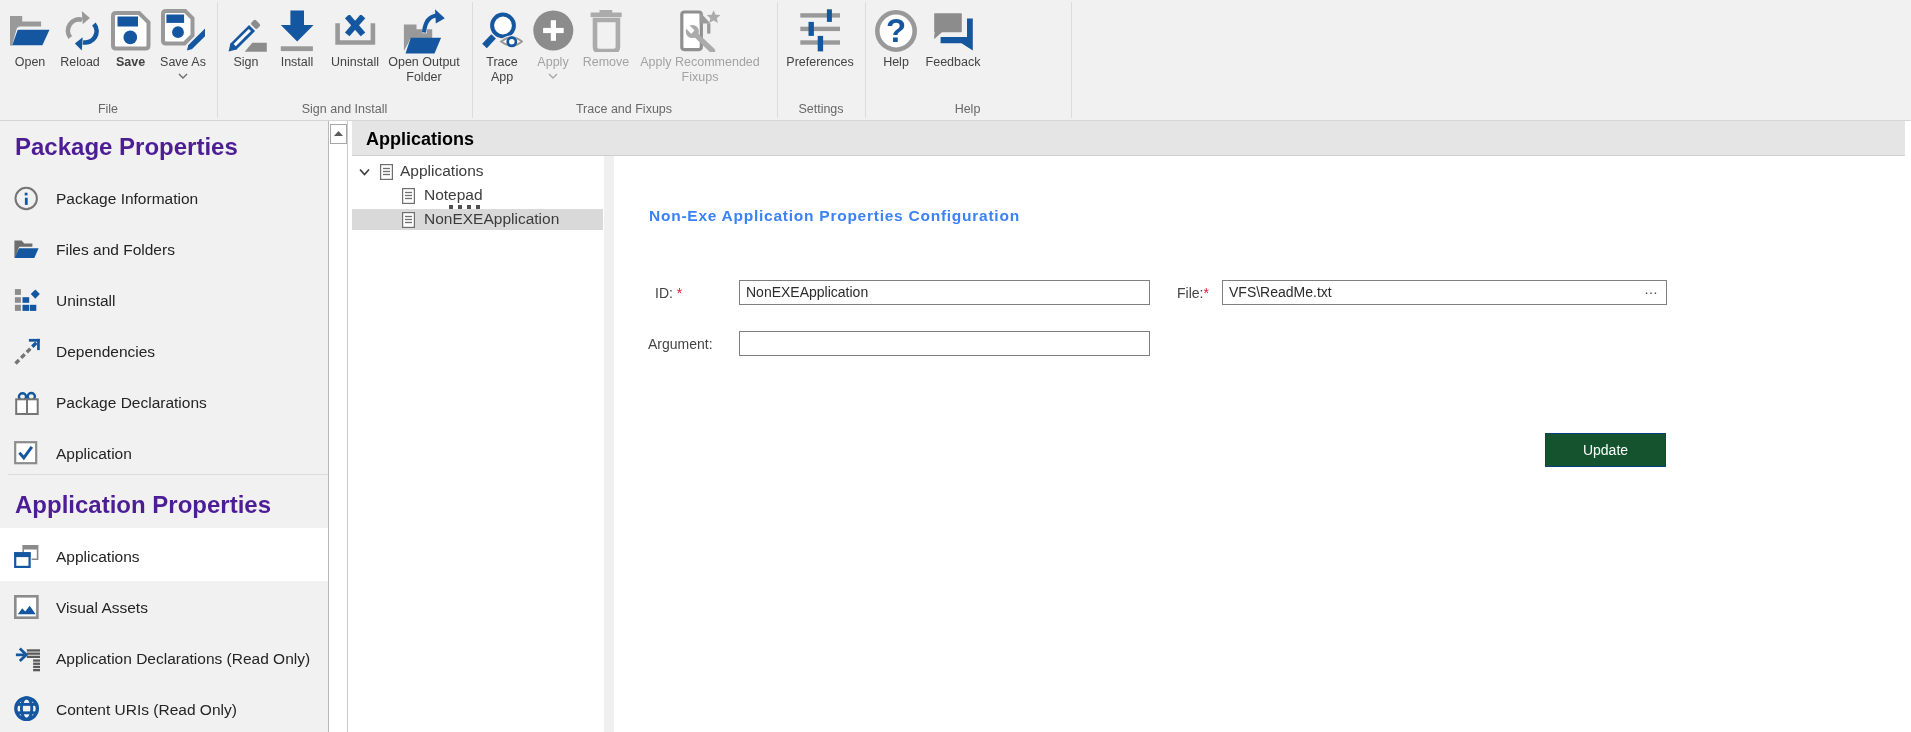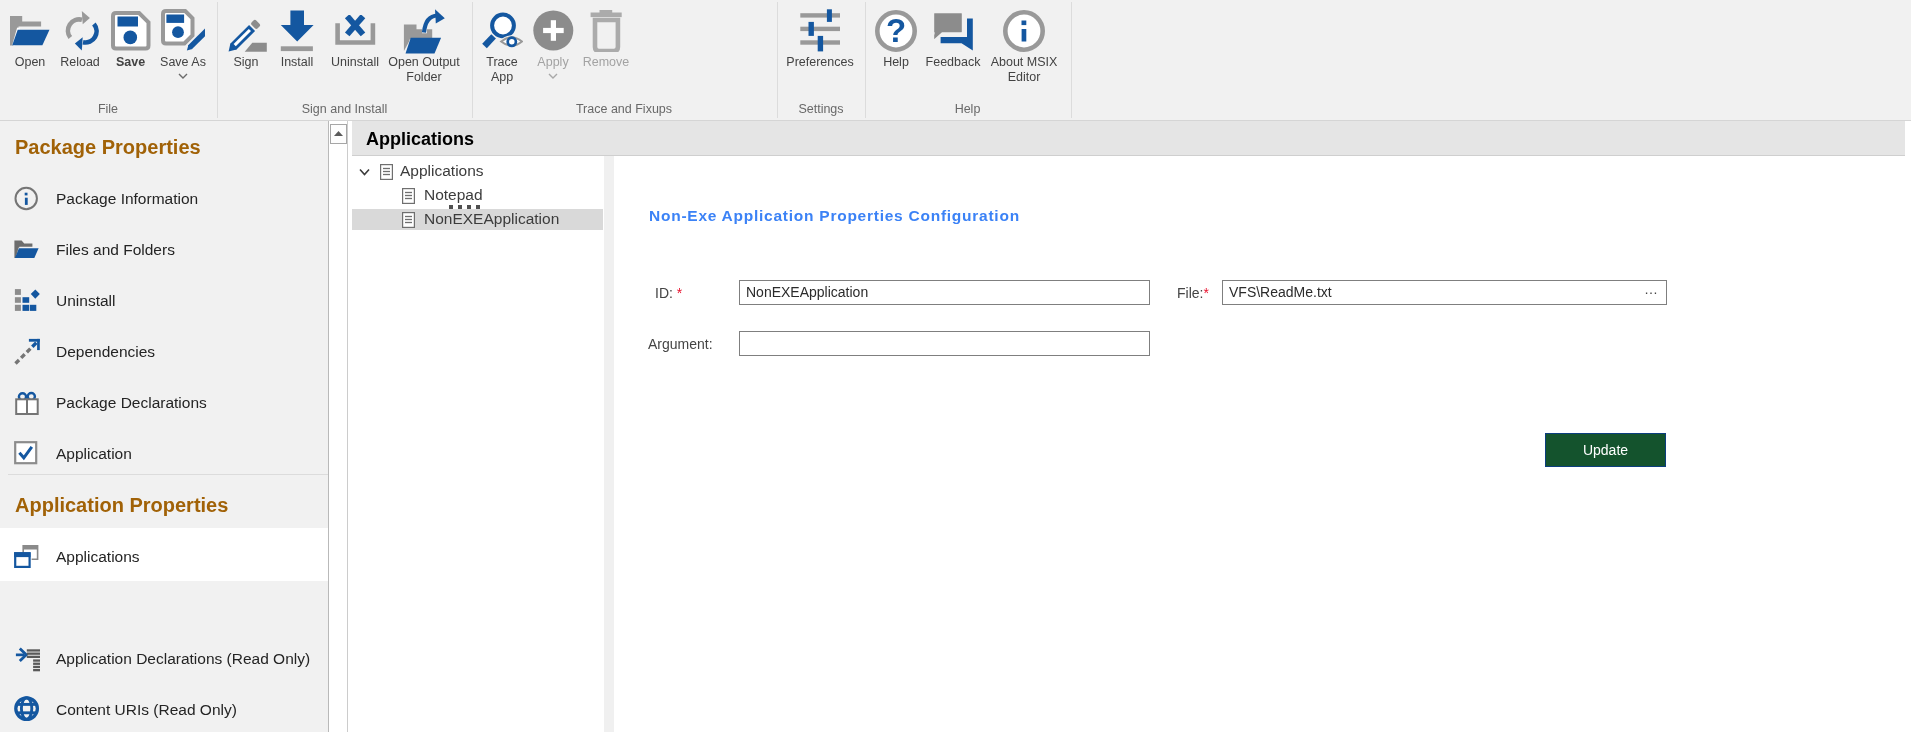--- a/index.html
+++ b/index.html
@@ -7,21 +7,21 @@
 #root{position:absolute;left:0;top:0;width:1911px;height:732px;}
 #ribbon{position:absolute;left:0;top:0;width:1911px;height:120px;background:#f1f1f1;border-bottom:1px solid #d5d5d5;}
 .rb{position:absolute;top:8px;text-align:center;font-size:12.5px;color:#434343;line-height:15px;}
 .rb .ic{height:45px;display:flex;align-items:center;justify-content:center;margin-bottom:2px;}
 .rb.dis{color:#a3a3a3;}
 .vsep{position:absolute;top:2px;height:116px;width:1px;background:#dcdcdc;}
 .gcap{position:absolute;top:102px;font-size:12.5px;color:#686868;text-align:center;}
 .chev{display:block;margin:3px auto 0 auto;width:10px;height:6px;}
 .dis .chev polyline{stroke:#a8a8a8;}
 #sidebar{position:absolute;left:0;top:121px;width:328px;height:611px;background:#f1f1f1;}
-.shead{position:absolute;left:15px;font-size:20px;font-weight:bold;color:#a16207;line-height:22px;text-align:right;}
+.shead{position:absolute;left:15px;font-size:24px;font-weight:bold;color:#4c1d95;line-height:22px;text-align:right;}
 .si{position:absolute;left:0;width:328px;height:51px;}
 .si .txt{position:absolute;left:56px;top:0;height:51px;line-height:51px;font-size:15.5px;color:#242424;white-space:nowrap;}
 .si .ic{position:absolute;left:14px;top:0;height:51px;width:27px;display:flex;align-items:center;}
 #selrow{position:absolute;left:0;top:407px;width:328px;height:53px;background:#fff;}
 #sep1{position:absolute;left:8px;top:353px;width:320px;height:1px;background:#dcdcdc;}
 #sbarline{position:absolute;left:328px;top:121px;width:1px;height:611px;background:#b9b9b9;}
 #sbar{position:absolute;left:329px;top:121px;width:18px;height:611px;background:#fff;border-right:1px solid #cccccc;}
 #sbtn{position:absolute;left:1px;top:3px;width:15px;height:18px;background:#fdfdfd;border:1px solid #a6a6a6;}
 #sbtn svg{display:block;margin:6px auto;}
 #band{position:absolute;left:352px;top:121px;width:1559px;height:34px;background:#e5e5e5;border-bottom:1px solid #cfcfcf;}
@@ -130,20 +130,31 @@
         </div>Apply<svg class="chev" viewBox="0 0 10 6">
           <polyline points="1,1 5,5 9,1" fill="none" stroke="#6b6b6b" stroke-width="1.4"></polyline>
         </svg></div>
   <div class="rb dis" style="left:571px;width:70px;"><div class="ic">
           <svg width="32" height="42" viewBox="0 0 32 42">
             <rect x="9.5" y="0" width="12.7" height="4" fill="#ababab"></rect>
             <rect x="0.6" y="2.5" width="31.1" height="4.6" fill="#ababab"></rect>
             <path d="M5,10 H27.9 V37 Q27.9,41 23.9,41 H9 Q5,41 5,37 Z" fill="none" stroke="#ababab" stroke-width="4.6"></path>
           </svg>
         </div>Remove</div>
+  <div class="rb dis" style="left:620px;width:160px;"><div class="ic">
+          <svg width="42" height="42" viewBox="0 0 42 42">
+            <rect x="2.8" y="2" width="19.5" height="37.6" rx="2.5" fill="#ffffff" stroke="#8f8f8f" stroke-width="3.2"></rect>
+            <polygon points="20.6,1.6 31.4,13.4 20.6,13.4" fill="#9b9b9b"></polygon>
+            <rect x="28.1" y="13.4" width="3.3" height="10.2" fill="#9b9b9b"></rect>
+            <polygon points="34.6,0.2 36.6,4.7 41.5,5.1 37.8,8.3 39,13.1 34.6,10.5 30.2,13.1 31.4,8.3 27.7,5.1 32.6,4.7" fill="#ababab"></polygon>
+            <circle cx="13.3" cy="21.5" r="4.4" fill="none" stroke="#ababab" stroke-width="4.4"></circle>
+            <line x1="13.3" y1="21.5" x2="6.8" y2="15" stroke="#ffffff" stroke-width="4.6"></line>
+            <line x1="15.8" y1="23.9" x2="33.5" y2="40.8" stroke="#ababab" stroke-width="5.4" stroke-linecap="round"></line>
+          </svg>
+        </div>Apply Recommended<br>Fixups</div>
   <div class="rb" style="left:775px;width:90px;"><div class="ic">
           <svg width="40" height="43" viewBox="0 0 40 43">
             <rect x="0.3" y="4.2" width="39.7" height="4.4" fill="#999999"></rect>
             <rect x="0.3" y="17.7" width="39.7" height="4.4" fill="#999999"></rect>
             <rect x="0.3" y="31.3" width="39.7" height="4.4" fill="#999999"></rect>
             <rect x="26.9" y="0.3" width="5" height="12.6" fill="#1457a0"></rect>
             <rect x="8.5" y="12.9" width="5.4" height="14" fill="#1457a0"></rect>
             <rect x="17.7" y="26.9" width="5.4" height="15.5" fill="#1457a0"></rect>
           </svg>
         </div>Preferences</div>
@@ -152,27 +163,20 @@
             <circle cx="21" cy="21" r="18.7" fill="#ffffff" stroke="#999999" stroke-width="4.6"></circle>
             <text x="21" y="31.5" text-anchor="middle" font-family="Liberation Sans" font-size="33" font-weight="bold" fill="#1457a0">?</text>
           </svg>
         </div>Help</div>
   <div class="rb" style="left:913px;width:80px;"><div class="ic">
           <svg width="42" height="42" viewBox="0 0 42 42">
             <path d="M35,8.6 H40.8 V40.6 L29.5,33.3 H8.6 V27.1 H35 Z" fill="#1457a0"></path>
             <path d="M2.6,2.1 H29.4 Q30.9,2.1 30.9,3.6 V21.8 Q30.9,23.3 29.4,23.3 H10.4 L1.1,31.5 V23.3 H2.6 Q1.1,23.3 1.1,21.8 V3.6 Q1.1,2.1 2.6,2.1 Z" fill="#8c8c8c" stroke="#f1f1f1" stroke-width="2.2"></path>
           </svg>
         </div>Feedback</div>
-  <div class="rb" style="left:974px;width:100px;"><div class="ic">
-          <svg width="42" height="42" viewBox="0 0 42 42">
-            <circle cx="21" cy="21" r="18.7" fill="#ffffff" stroke="#999999" stroke-width="4.6"></circle>
-            <rect x="18.5" y="10.5" width="4.8" height="4.6" fill="#1457a0"></rect>
-            <rect x="18.6" y="19" width="4.7" height="12.5" fill="#1457a0"></rect>
-          </svg>
-        </div>About MSIX<br>Editor</div>
   <div class="vsep" style="left:216.5px;"></div>
   <div class="vsep" style="left:472px;"></div>
   <div class="vsep" style="left:776.5px;"></div>
   <div class="vsep" style="left:864.5px;"></div>
   <div class="vsep" style="left:1070.5px;"></div>
   <div class="gcap" style="left:0px;width:216px;">File</div>
   <div class="gcap" style="left:217px;width:255px;">Sign and Install</div>
   <div class="gcap" style="left:472px;width:304px;text-align:center;">Trace and Fixups</div>
   <div class="gcap" style="left:777px;width:88px;">Settings</div>
   <div class="gcap" style="left:865px;width:205px;">Help</div>
@@ -249,20 +253,29 @@
   <div id="selrow"></div>
   <div class="si" style="top:409.5px;">
         <div class="ic">
           <svg width="26" height="24" viewBox="0 0 26 24">
             <path d="M8.4,9.8 V1 H24.4 V16 H17.6 V14.4 H22.8 V5.4 H10 V9.8 Z" fill="#8a8a8a"></path>
             <rect x="1.2" y="9.3" width="14.4" height="13.6" fill="#ffffff" stroke="#1457a0" stroke-width="2.2"></rect>
             <rect x="0.1" y="8.2" width="16.4" height="4.9" fill="#1457a0"></rect>
           </svg>
         </div>
         <div class="txt">Applications</div>
+      </div>
+  <div class="si" style="top:460.5px;">
+        <div class="ic">
+          <svg width="26" height="25" viewBox="0 0 26 25">
+            <rect x="1.3" y="1.3" width="22.1" height="21.4" fill="#ffffff" stroke="#8c8c8c" stroke-width="2.6"></rect>
+            <path d="M3.8,19.3 L8.3,13.3 L11.2,16.5 L15.7,10.8 L21.7,19.3 Z" fill="#1457a0"></path>
+          </svg>
+        </div>
+        <div class="txt">Visual Assets</div>
       </div>
   <div class="si" style="top:511.5px;">
         <div class="ic">
           <svg width="27" height="27" viewBox="0 0 27 27">
             <rect x="1.9" y="8.5" width="8.5" height="2.7" fill="#1457a0"></rect>
             <polyline points="5.8,3.5 12.3,9.8 5.8,16.1" fill="none" stroke="#1457a0" stroke-width="2.8"></polyline>
             <rect x="12.8" y="4.3" width="13.2" height="2.3" fill="#5a5a5a"></rect>
             <rect x="12.8" y="7.5" width="13.2" height="2.3" fill="#5a5a5a"></rect>
             <rect x="12.8" y="10.7" width="13.2" height="2.3" fill="#5a5a5a"></rect>
             <rect x="19.1" y="14.4" width="6.9" height="2.3" fill="#5a5a5a"></rect>

